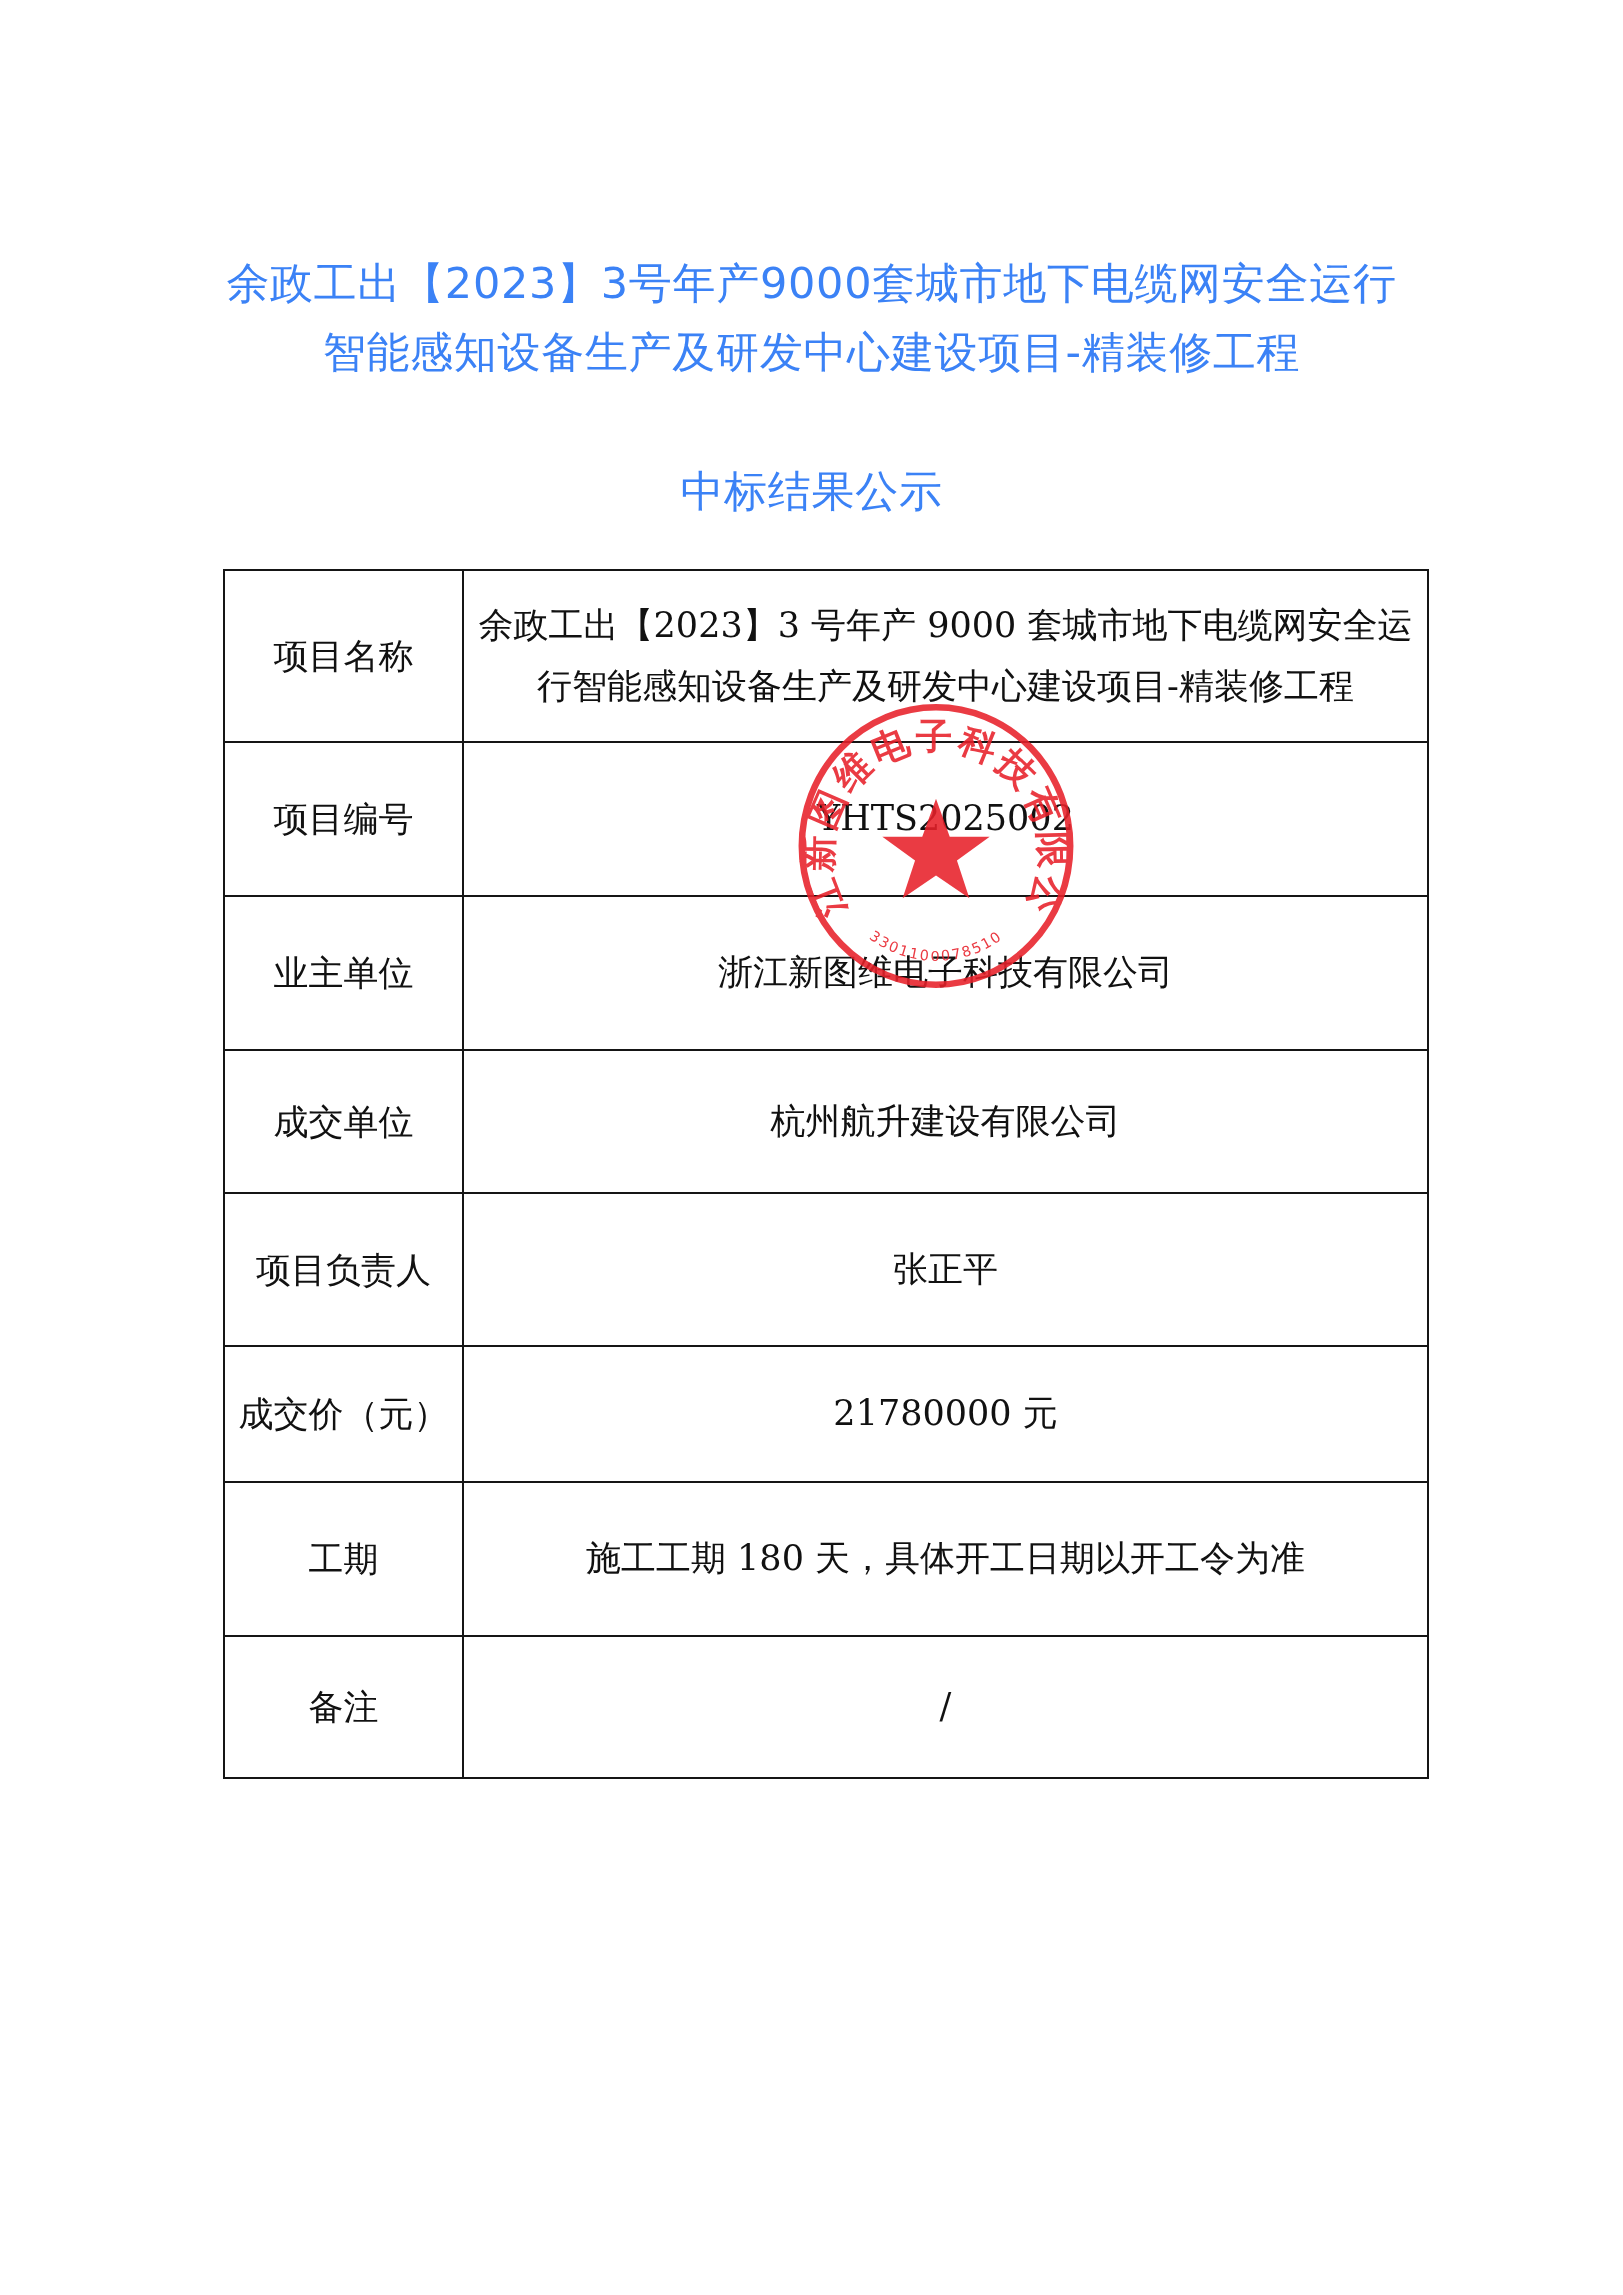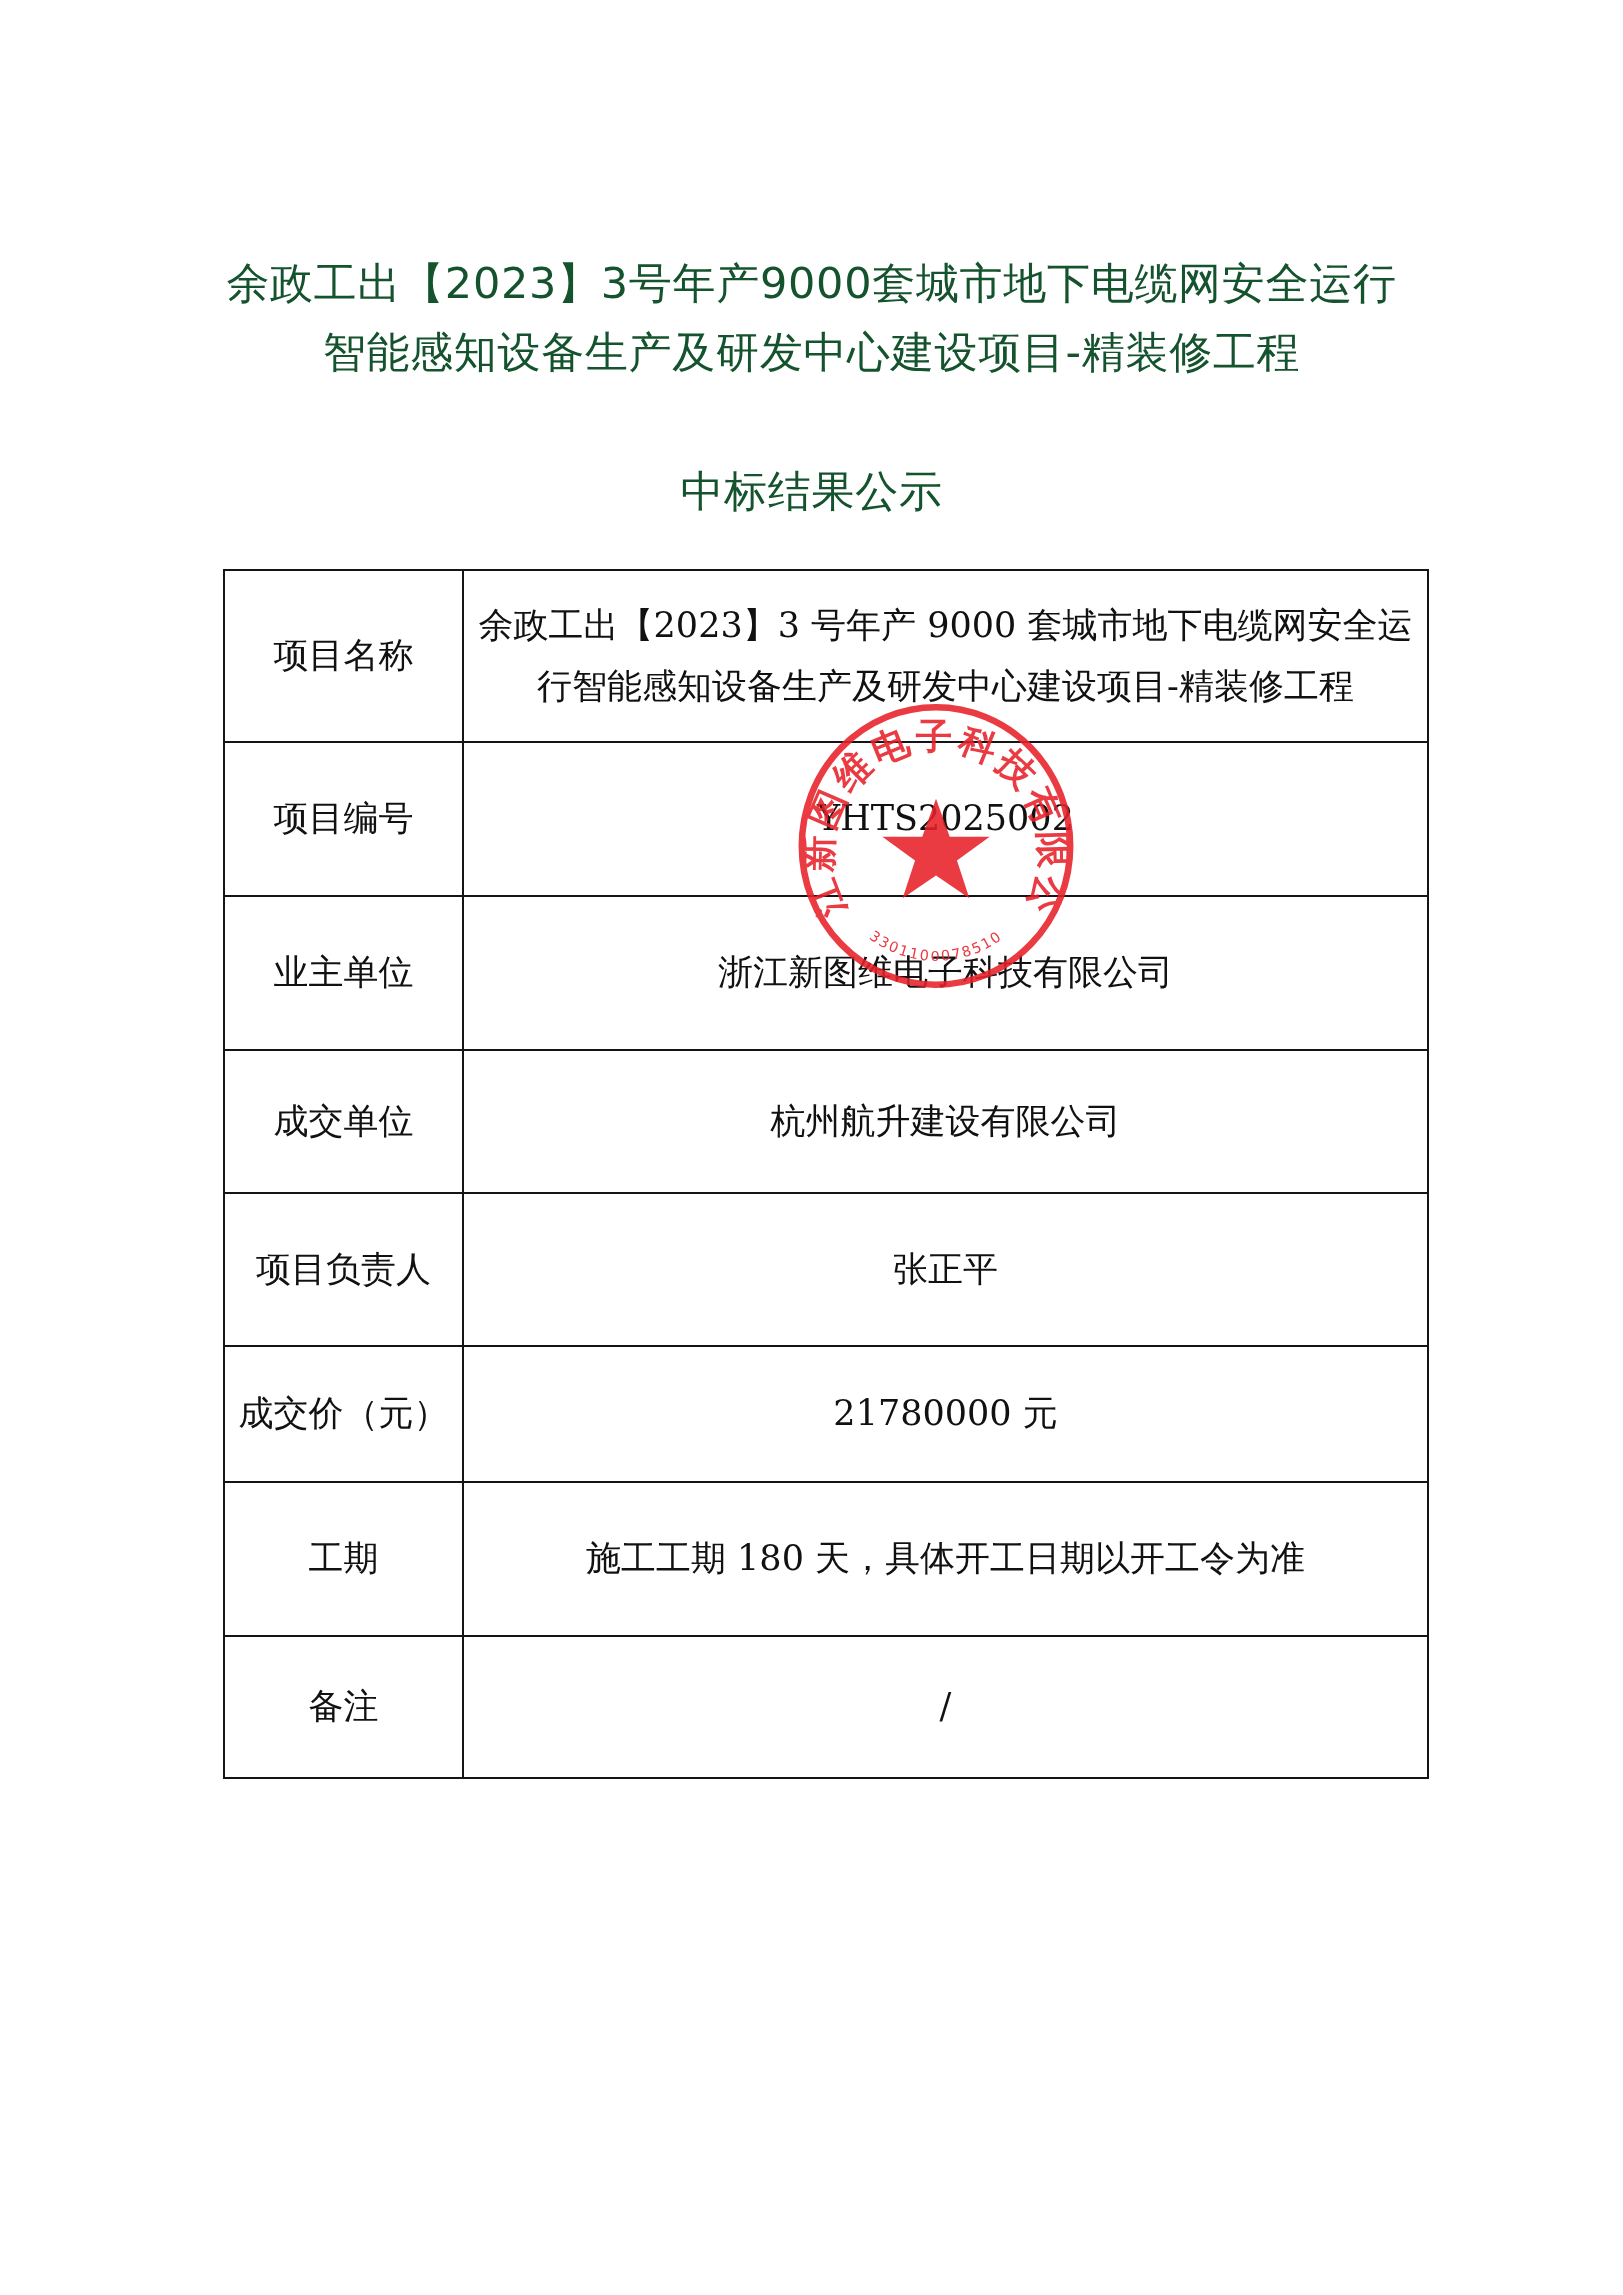--- a/index.html
+++ b/index.html
@@ -3,34 +3,34 @@
   <meta charset="utf-8">
   <style>
     html, body { margin: 0; padding: 0; background: #ffffff; }
     body {
       width: 1623px; height: 2295px; position: relative; overflow: hidden;
       font-family: "DejaVu Serif", "Liberation Serif", serif; color: #111;
     }
     .title {
       position: absolute; left: 0; width: 1623px; text-align: center;
       font-family: "DejaVu Sans", "Liberation Sans", sans-serif;
-      font-size: 43px; letter-spacing: 0.7px; color: #14532d;
+      font-size: 43px; letter-spacing: 0.7px; color: #3b82f6;
     }
     #title-l1 { top: 255px; }
     #title-l2 { top: 324px; }
     #subtitle { top: 463px; }
     table.notice {
       position: absolute; left: 223px; top: 569px; width: 1206px;
       border-collapse: collapse; table-layout: fixed;
     }
     table.notice td {
       border: 2.6px solid #151515; text-align: center; vertical-align: middle;
       font-size: 35px; line-height: 1.75; padding: 0 10.5px;
     }
-    td.label { width: 216px; font-family: Liberation Serif, serif; font-size: 34px; }
+    td.label { width: 216px; font-family: Liberation Sans, sans-serif; font-size: 34px; }
     td.value { font-family: "DejaVu Serif", "Liberation Serif", serif; }
     .stamp {
       position: absolute; left: 792px; top: 702px; width: 288px; height: 288px;
       pointer-events: none; opacity: 0.88;
     }
   </style>
 </head>
 <body>
 
 <div class="title" id="title-l1">余政工出【2023】3号年产9000套城市地下电缆网安全运行</div>

